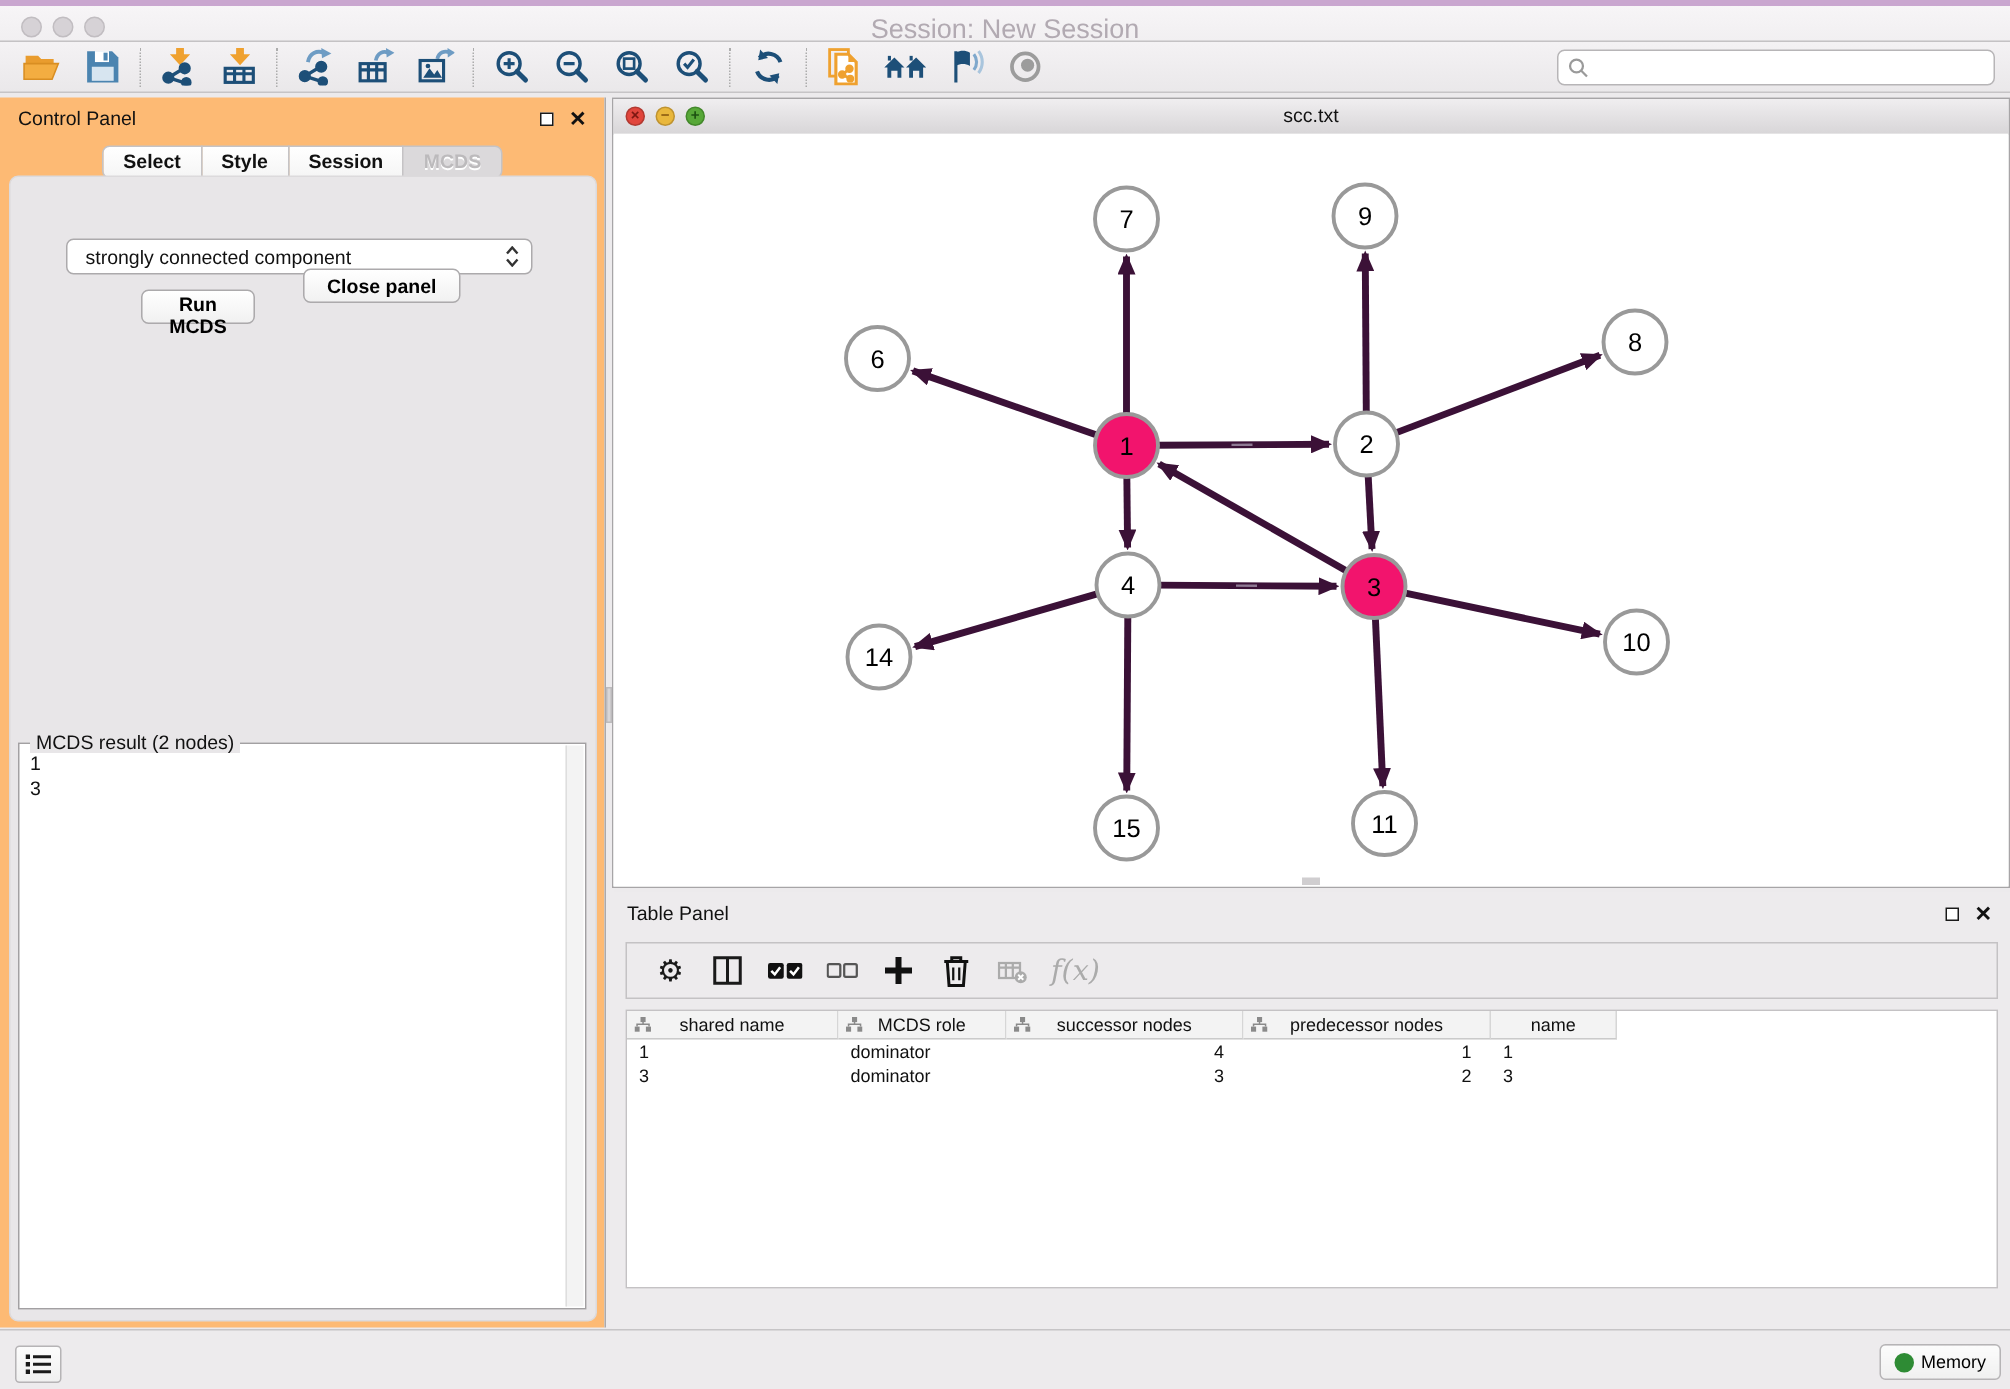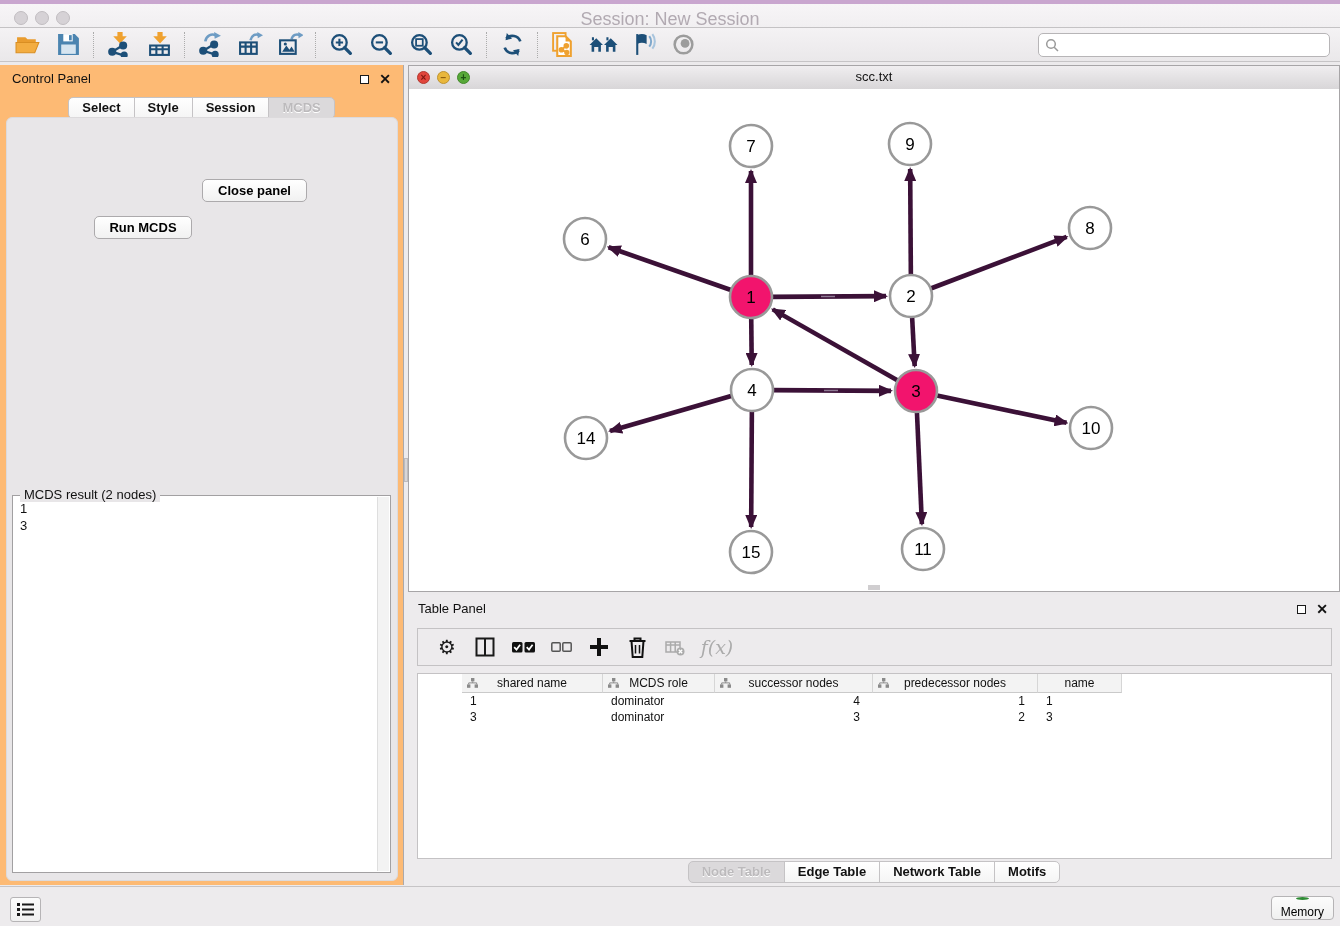--- a/index.html
+++ b/index.html
@@ -68,38 +68,38 @@
   #graph-svg{position:absolute;left:0;top:0;}
   .canvas-grip{position:absolute;left:50%;bottom:1px;width:12px;height:5px;background:#D0CED0;transform:translateX(-50%);}
   
   .table-panel{position:absolute;left:408px;top:595px;width:932px;height:291px;background:#EDEBED;}
   .tp-toolbar{position:absolute;left:9px;top:33px;right:8px;height:38px;box-sizing:border-box;
     background:#EDEBED;border:1px solid #C4C2C4;display:flex;align-items:center;padding-left:10px;}
   .tt-btn{width:38px;height:32px;border:none;background:none;display:grid;place-items:center;padding:0;}
   .gear-glyph{font-size:20px;line-height:1;color:#1A1A1A;font-family:"DejaVu Sans",sans-serif;}
   .fx-glyph{font-family:"DejaVu Serif",serif;font-style:italic;font-size:19px;color:#ABABAB;}
   .tp-table{position:absolute;left:9px;top:78px;right:8px;bottom:27px;background:#FFF;
-    border:1px solid #C4C2C4;box-sizing:border-box;overflow:hidden;padding-left:44px;}
+    border:1px solid #C4C2C4;box-sizing:border-box;overflow:hidden;}
   .t-head{display:flex;height:19px;font-size:12px;}
   .th{position:relative;background:#F3F3F3;border-right:1px solid #D6D6D6;border-bottom:1px solid #CACACA;
     display:flex;align-items:center;justify-content:center;box-sizing:border-box;}
   .th .col-icon{position:absolute;left:5px;top:4px;}
   .t-row{display:flex;height:16px;font-size:12px;align-items:center;}
   .t-cell{box-sizing:border-box;padding:0 8px;overflow:hidden;white-space:nowrap;}
   .t-cell.left{text-align:left;}
   .t-cell.right{text-align:right;padding-right:13px;}
   .tp-tabs{position:absolute;left:0;right:0;bottom:3px;display:flex;justify-content:center;}
   
   .statusbar{position:absolute;left:0;top:886px;width:100%;height:40px;box-sizing:border-box;
     background:#EDEBED;border-top:1px solid #C6C4C6;}
   .sb-left-btn{position:absolute;left:10px;top:10px;width:31px;height:25px;
     background:linear-gradient(#FCFCFC,#F0F0F0);border:1px solid #B6B4B6;border-radius:3px;display:grid;place-items:center;padding:0;}
   .memory-btn{position:absolute;right:6px;top:9px;height:24px;padding:0 9px;
     background:linear-gradient(#FCFCFC,#F0F0F0);border:1px solid #B6B4B6;border-radius:4px;
-    display:flex;align-items:center;gap:5px;font-size:12px;font-family:inherit;flex-direction:column;}
+    display:flex;align-items:center;gap:5px;font-size:12px;font-family:inherit;}
   .memory-dot{width:13px;height:13px;border-radius:50%;background:#2E8B34;}
 </style>
 </head>
 <body>
 
 <div class="titlebar">
   <div class="tl">
     <div class="dot"></div>
     <div class="dot"></div>
     <div class="dot"></div>
@@ -269,21 +269,28 @@
   </div>
   <div class="cp-tabs">
     <div class="seg" id="cp-tabs">
         <div class="seg-tab">Select</div>
         <div class="seg-tab">Style</div>
         <div class="seg-tab">Session</div>
         <div class="seg-tab active">MCDS</div>
       </div>
   </div>
   <div class="cp-content">
-    <button class="push-btn" style="left:87px;top:75px;width:98px;margin-top:23px;">Run MCDS</button>
+    <div class="dropdown">
+      <span class="val">strongly connected component</span>
+      <svg width="11" height="14" viewBox="0 0 11 14">
+        <path d="M2 5l3.5-4L9 5" fill="none" stroke="#333" stroke-width="1.6"></path>
+        <path d="M2 9l3.5 4L9 9" fill="none" stroke="#333" stroke-width="1.6"></path>
+      </svg>
+    </div>
+    <button class="push-btn" style="left:87px;top:75px;width:76px;">Run MCDS</button>
     <button class="push-btn" style="left:195px;top:61px;width:105px;">Close panel</button>
     <div class="mcds-fieldset">
       <span class="mcds-legend">MCDS result (2 nodes)</span>
       <div class="mcds-lines" id="mcds-lines">
           <div>1</div>
           <div>3</div>
         </div>
       <div class="mcds-scroll"></div>
     </div>
   </div>
@@ -470,28 +477,20 @@
         </div>
         <div class="t-row">
           <div class="t-cell left" style="width: 141px;">3</div>
           <div class="t-cell left" style="width: 112px;">dominator</div>
           <div class="t-cell right" style="width: 158px;">3</div>
           <div class="t-cell right" style="width: 165px;">2</div>
           <div class="t-cell left" style="width: 84px;">3</div>
         </div>
       </div>
   </div>
-  <div class="tp-tabs">
-    <div class="seg" id="tp-tabs">
-        <div class="seg-tab active">Node Table</div>
-        <div class="seg-tab">Edge Table</div>
-        <div class="seg-tab">Network Table</div>
-        <div class="seg-tab">Motifs</div>
-      </div>
-  </div>
 </div>
 
 <div class="statusbar">
   <button class="sb-left-btn">
     <svg width="17" height="15" viewBox="0 0 17 15">
       <g fill="#1A1A1A">
         <rect x="0" y="1" width="3" height="3"></rect>
           <rect x="5" y="1.5" width="12" height="2"></rect>
         <rect x="0" y="6" width="3" height="3"></rect>
           <rect x="5" y="6.5" width="12" height="2"></rect>

